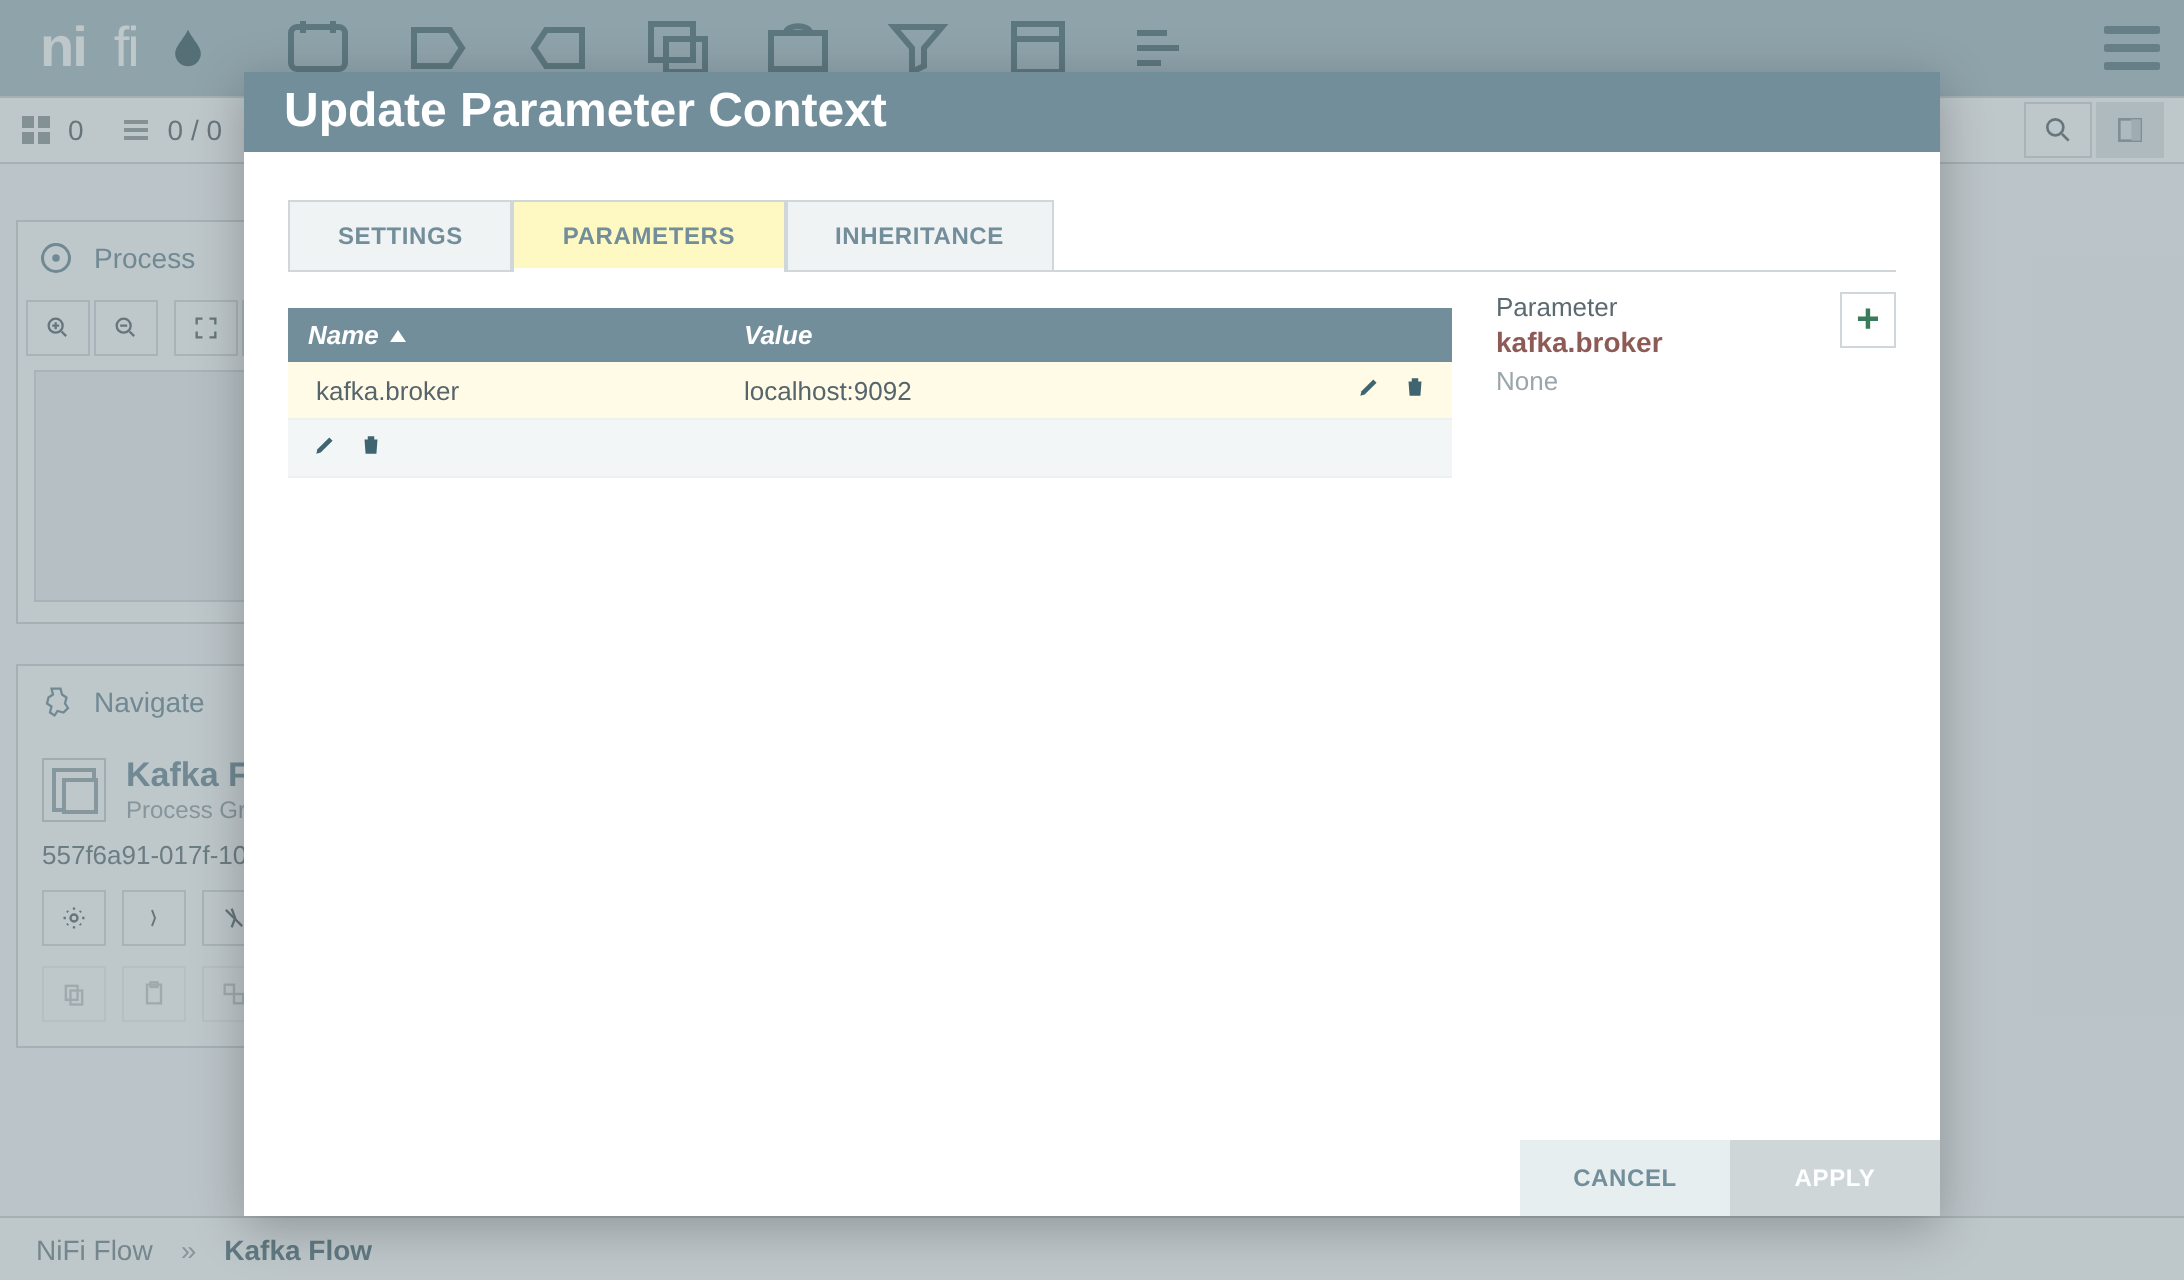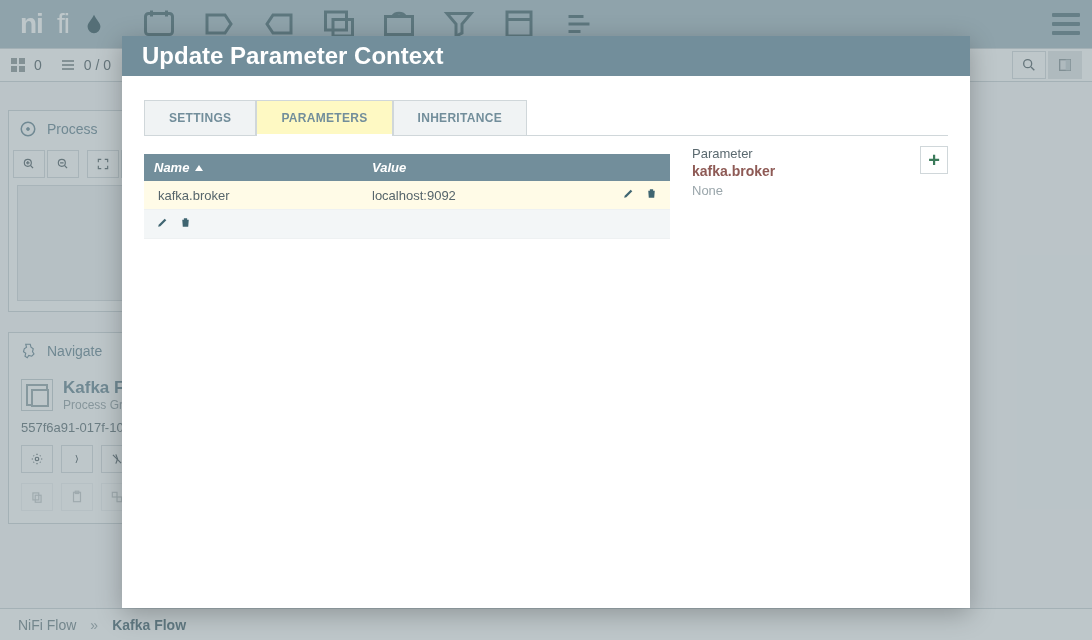--- a/index.html
+++ b/index.html
@@ -53,21 +53,21 @@
   .scrim{ position:absolute; inset:0; background:rgba(110,130,138,.45); }
   .dialog{ position:absolute; left:122px; top:36px; width:848px; height:572px; background:#fff; box-shadow:0 6px 24px rgba(0,0,0,.25); display:flex; flex-direction:column;}
   .dlg-header{ background:#728e9b; color:#fff; padding:6px 20px; font-size:24px; font-weight:600;}
   .dlg-body{ flex:1; padding:24px 22px 10px 22px; overflow:hidden;}
   .tabs{ display:flex; }
   .tab{ padding:10px 24px; font-size:12px; font-weight:700; letter-spacing:.3px; color:#728e9b; background:#f0f3f4; border:1px solid #d0d7da; border-bottom:none; cursor:pointer;}
   .tab.active{ background:#fef9c3; position:relative; }
   .tab.active::after{content:"";position:absolute;left:0;right:0;bottom:-1px;height:2px;background:#fff;}
   .tabstrip-border{ height:1px; background:#d0d7da; }
   .tab-content{ display:flex; gap:22px; padding-top:12px;}
-  .tbl-side{ width:526px;}
+  .tbl-side{ width:582px;}
   .tbl-head{ display:flex; background:#728e9b; color:#fff; font-size:13px; font-style:italic; font-weight:600;}
   .th{ padding:6px 10px;}
   .th-name{ width:218px; display:flex; align-items:center; gap:6px;}
   .th-value{ flex:1;}
   .sort-up{ width:0;height:0;border-left:4px solid transparent;border-right:4px solid transparent;border-bottom:6px solid #fff;}
   .tr{ display:flex; font-size:13px; color:#56656b; border-bottom:1px solid #eef1f2; align-items:center;}
   .tr.sel{ background:#fffbe7;}
   .tr.alt{ background:#f3f6f7;}
   .td{ padding:6px 10px;}
   .td-name{ width:218px; padding-left:14px;}
@@ -347,13 +347,17 @@
           <div class="add-btn">+</div>
         </div>
         <div class="det-row" style="margin-top:-34px;">
           <span class="det-label">Parameter</span>
           <span class="det-name">kafka.broker</span>
         </div>
         <div class="none">None</div>
       </div>
     </div>
   </div>
+  <div class="dlg-footer">
+    <div class="btn btn-cancel">CANCEL</div>
+    <div class="btn btn-apply">APPLY</div>
+  </div>
 </div>
 
 </body></html>

